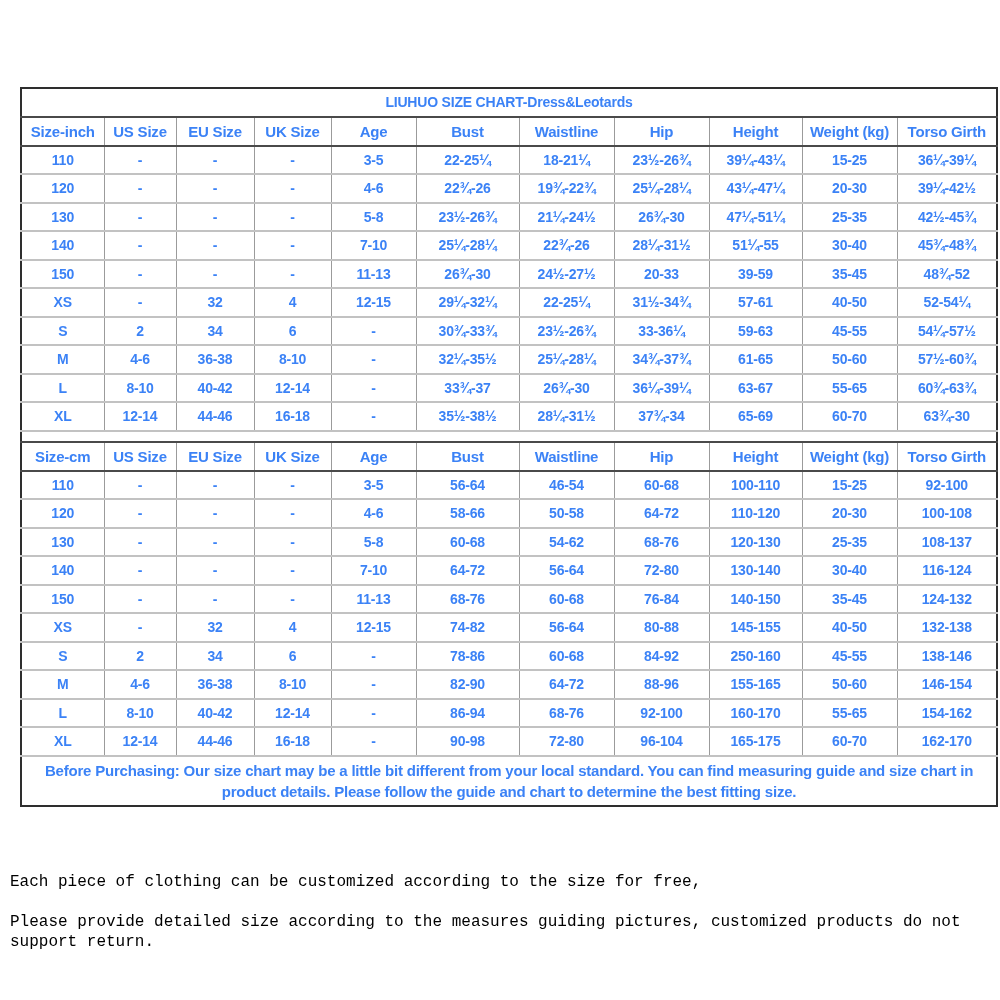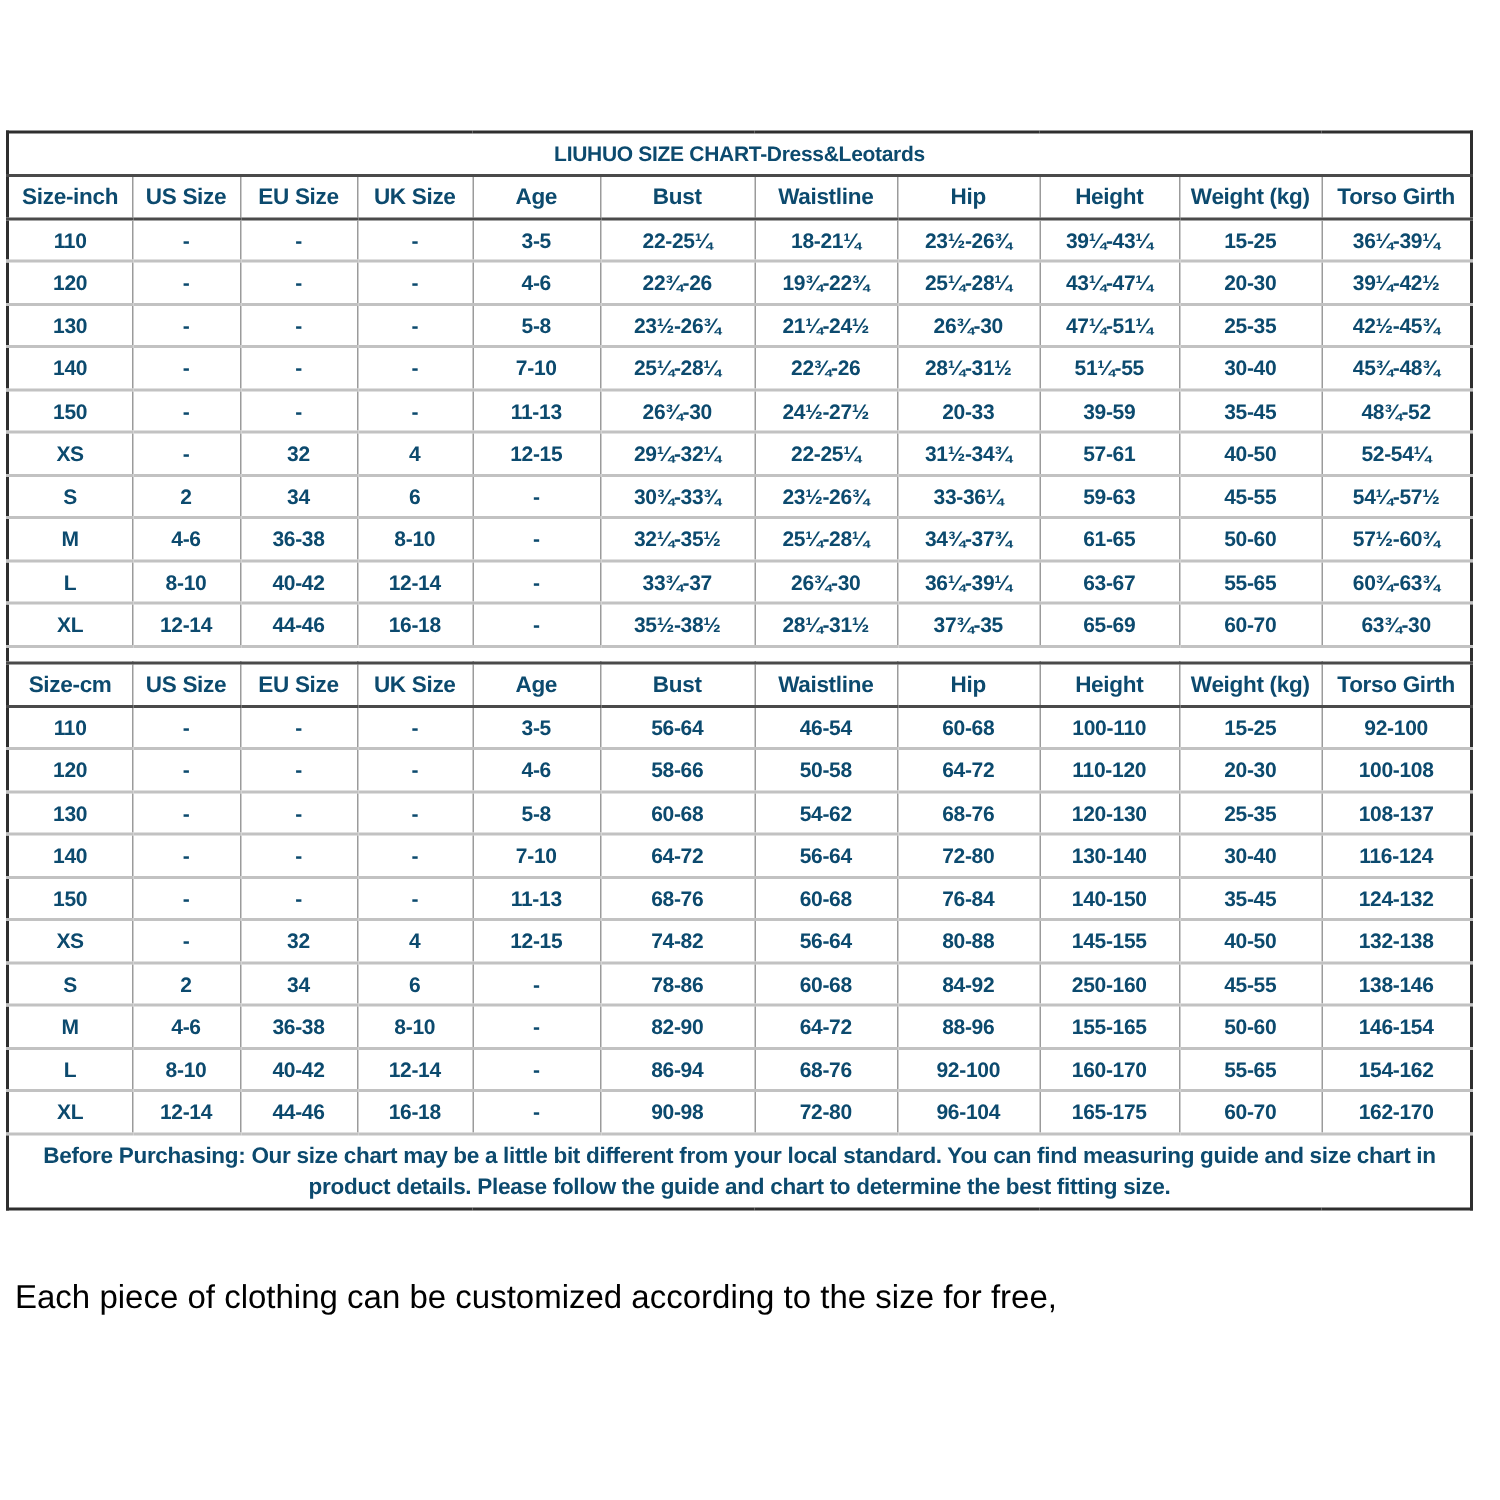--- a/index.html
+++ b/index.html
@@ -9,28 +9,28 @@
   }
   .page {
     position: relative;
     width: 1000px;
     height: 1000px;
     background: #ffffff;
     overflow: hidden;
   }
   .size-table {
     position: absolute;
-    left: 4px;
+    left: 20px;
     top: 87px;
     width: 976px;
     border-collapse: collapse;
     table-layout: fixed;
     font-family: "Liberation Sans", sans-serif;
     font-weight: 700;
-    color: #0c4a6e;
+    color: #3b82f6;
     border: 2px solid #2e2e2e;
   }
   .size-table th, .size-table td {
     text-align: center;
     vertical-align: middle;
     padding: 0 2px;
     font-size: 14px;
     letter-spacing: -0.2px;
     height: 26.5px;
     border-left: 1px solid #9b9b9b;
@@ -70,24 +70,24 @@
     padding: 3px 6px;
     white-space: normal;
     border-left: none;
     border-right: none;
     border-top: 2px solid #000000;
     border-bottom: none;
   }
   .notes {
     position: absolute;
     left: 10px;
-    top: 851px;
+    top: 872px;
     width: 984px;
-    font-family: Liberation Sans, sans-serif;
-    font-size: 22px;
+    font-family: Liberation Mono, monospace;
+    font-size: 16px;
     color: #000000;
   }
   .notes p {
     margin: 0 0 20px 0;
     line-height: 1.25;
   }
 </style>
 </head>
 <body>
 
@@ -248,21 +248,21 @@
           <td>60¾-63¾</td>
         </tr>
         <tr>
           <td>XL</td>
           <td>12-14</td>
           <td>44-46</td>
           <td>16-18</td>
           <td>-</td>
           <td>35½-38½</td>
           <td>28¼-31½</td>
-          <td>37¾-35</td>
+          <td>37¾-34</td>
           <td>65-69</td>
           <td>60-70</td>
           <td>63¾-30</td>
         </tr>
       </tbody>
 
     <tbody>
       <tr>
         <td class="spacer-cell" colspan="11"></td>
       </tr>
@@ -418,15 +418,16 @@
 
     <tbody>
       <tr>
         <td class="footnote-cell" colspan="11">Before Purchasing: Our size chart may be a little bit different from your local standard. You can find measuring guide and size chart in product details. Please follow the guide and chart to determine the best fitting size.</td>
       </tr>
     </tbody>
   </table>
 
   <div class="notes">
     <p>Each piece of clothing can be customized according to the size for free,</p>
+    <p>Please provide detailed size according to the measures guiding pictures, customized products do not support return.</p>
   </div>
 
 </div>
 
 </body></html>

